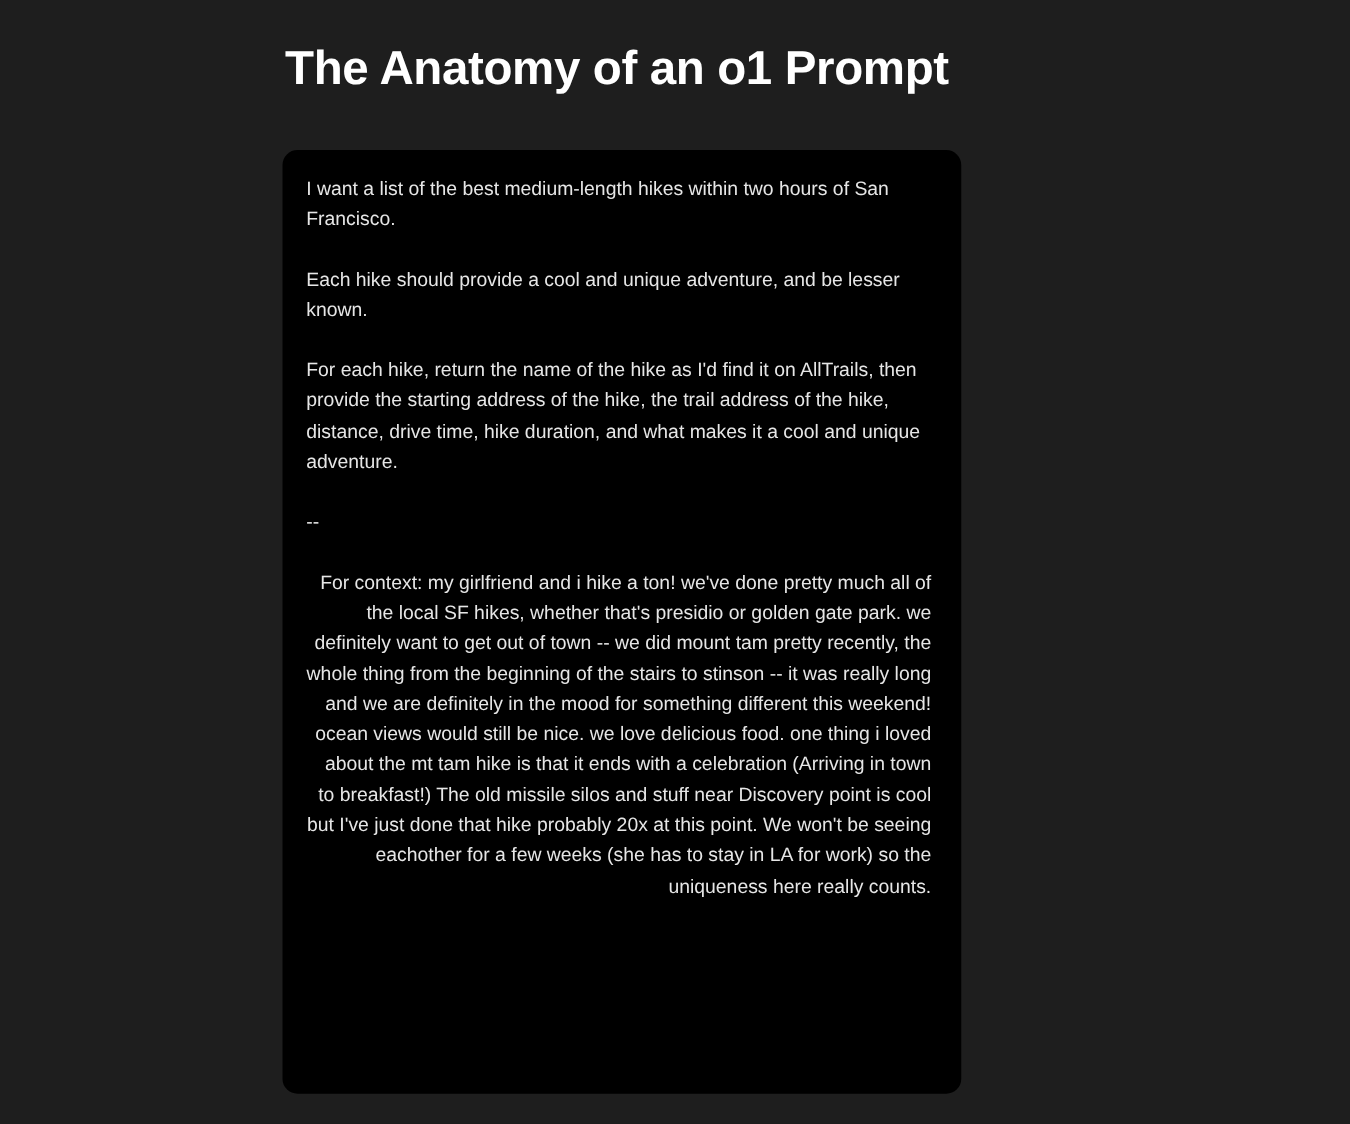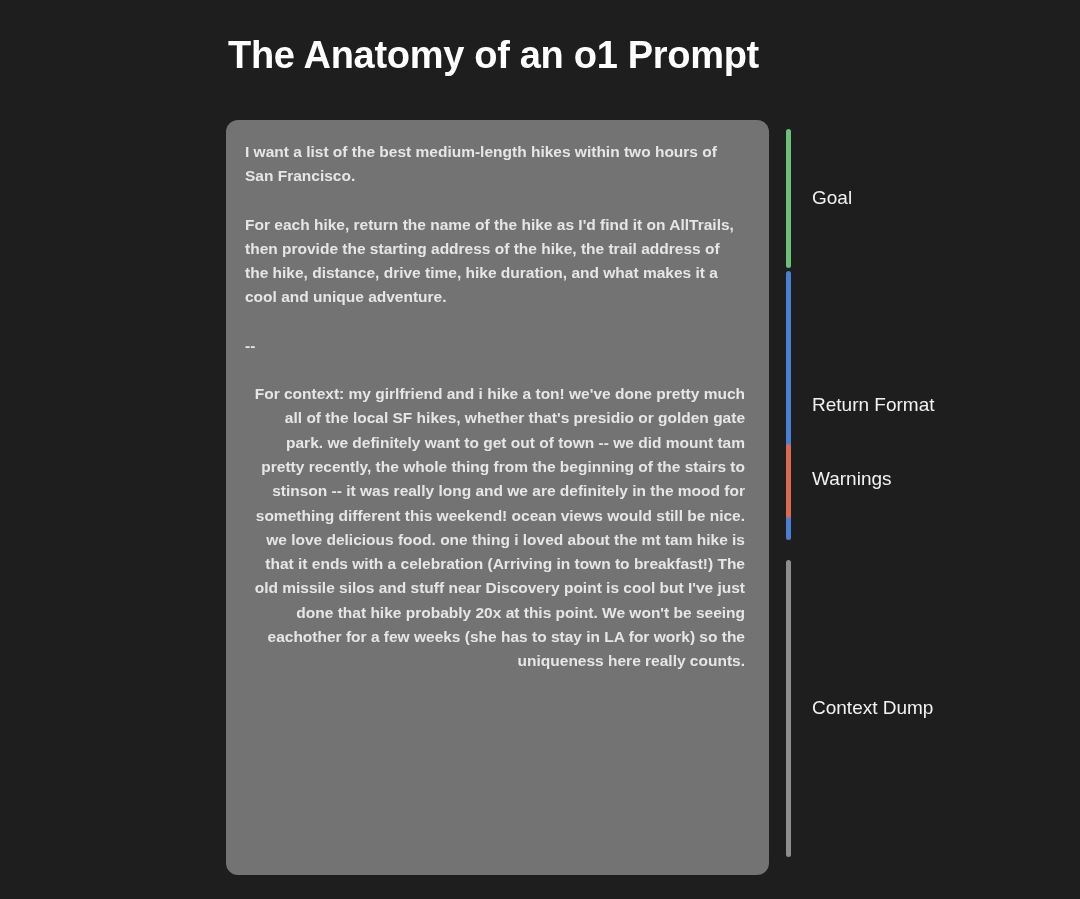--- a/index.html
+++ b/index.html
@@ -29,25 +29,24 @@
     color: #ffffff;
     letter-spacing: -0.3px;
     white-space: nowrap;
   }
   .prompt-card {
     position: absolute;
     left: 226px;
     top: 120px;
     width: 543px;
     height: 755px;
-    background: #737373;
+    background: #000000;
     border-radius: 12px;
     box-sizing: border-box;
     padding: 20px 24px 20px 19px;
-    font-weight: bold;
   }
   .prompt-para {
     font-size: 15.5px;
     line-height: 24.3px;
     color: #e6e6e6;
     margin: 0 0 24px 0;
     white-space: pre-wrap;
   }
   .prompt-para:last-child {
     margin-bottom: 0;
@@ -83,42 +82,20 @@
 </style>
 </head>
 <body>
 
 <div class="page">
 
   <div class="title">The Anatomy of an o1 Prompt</div>
 
   <div class="prompt-card">
     <p class="prompt-para">I want a list of the best medium-length hikes within two hours of San Francisco.</p>
+    <p class="prompt-para">Each hike should provide a cool and unique adventure, and be lesser known.</p>
     <p class="prompt-para">For each hike, return the name of the hike as I'd find it on AllTrails, then provide the starting address of the hike, the trail address of the hike, distance, drive time, hike duration, and what makes it a cool and unique adventure.</p>
     <p class="prompt-para">--</p>
     <p class="prompt-para">For context: my girlfriend and i hike a ton! we've done pretty much all of the local SF hikes, whether that's presidio or golden gate park. we definitely want to get out of town -- we did mount tam pretty recently, the whole thing from the beginning of the stairs to stinson -- it was really long and we are definitely in the mood for something different this weekend! ocean views would still be nice. we love delicious food. one thing i loved about the mt tam hike is that it ends with a celebration (Arriving in town to breakfast!) The old missile silos and stuff near Discovery point is cool but I've just done that hike probably 20x at this point. We won't be seeing eachother for a few weeks (she has to stay in LA for work) so the uniqueness here really counts.</p>
   </div>
 
-  <div class="annotations">
-
-    <div class="ann" style="left:0; top:9px; height:139px; width:290px;">
-      <span class="ann-bar" style="background:#6cc07a;"></span>
-      <span class="ann-label" style="top:58px;">Goal</span>
-    </div>
-
-    <div class="ann" style="left:0; top:151px; height:269px; width:290px;">
-      <span class="ann-bar" style="background:#4a7fd4;"></span>
-      <span class="ann-label" style="top:123px;">Return Format</span>
-    </div>
-
-    <div class="ann" style="left:0; top:324px; height:74px; width:290px;">
-      <span class="ann-bar" style="background:#d96a53;"></span>
-      <span class="ann-label" style="top:24px;">Warnings</span>
-    </div>
-
-    <div class="ann" style="left:0; top:440px; height:297px; width:290px;">
-      <span class="ann-bar" style="background:#8e8e8e;"></span>
-      <span class="ann-label" style="top:137px;">Context Dump</span>
-    </div>
-
-  </div>
 
 </div>
 
 </body></html>

